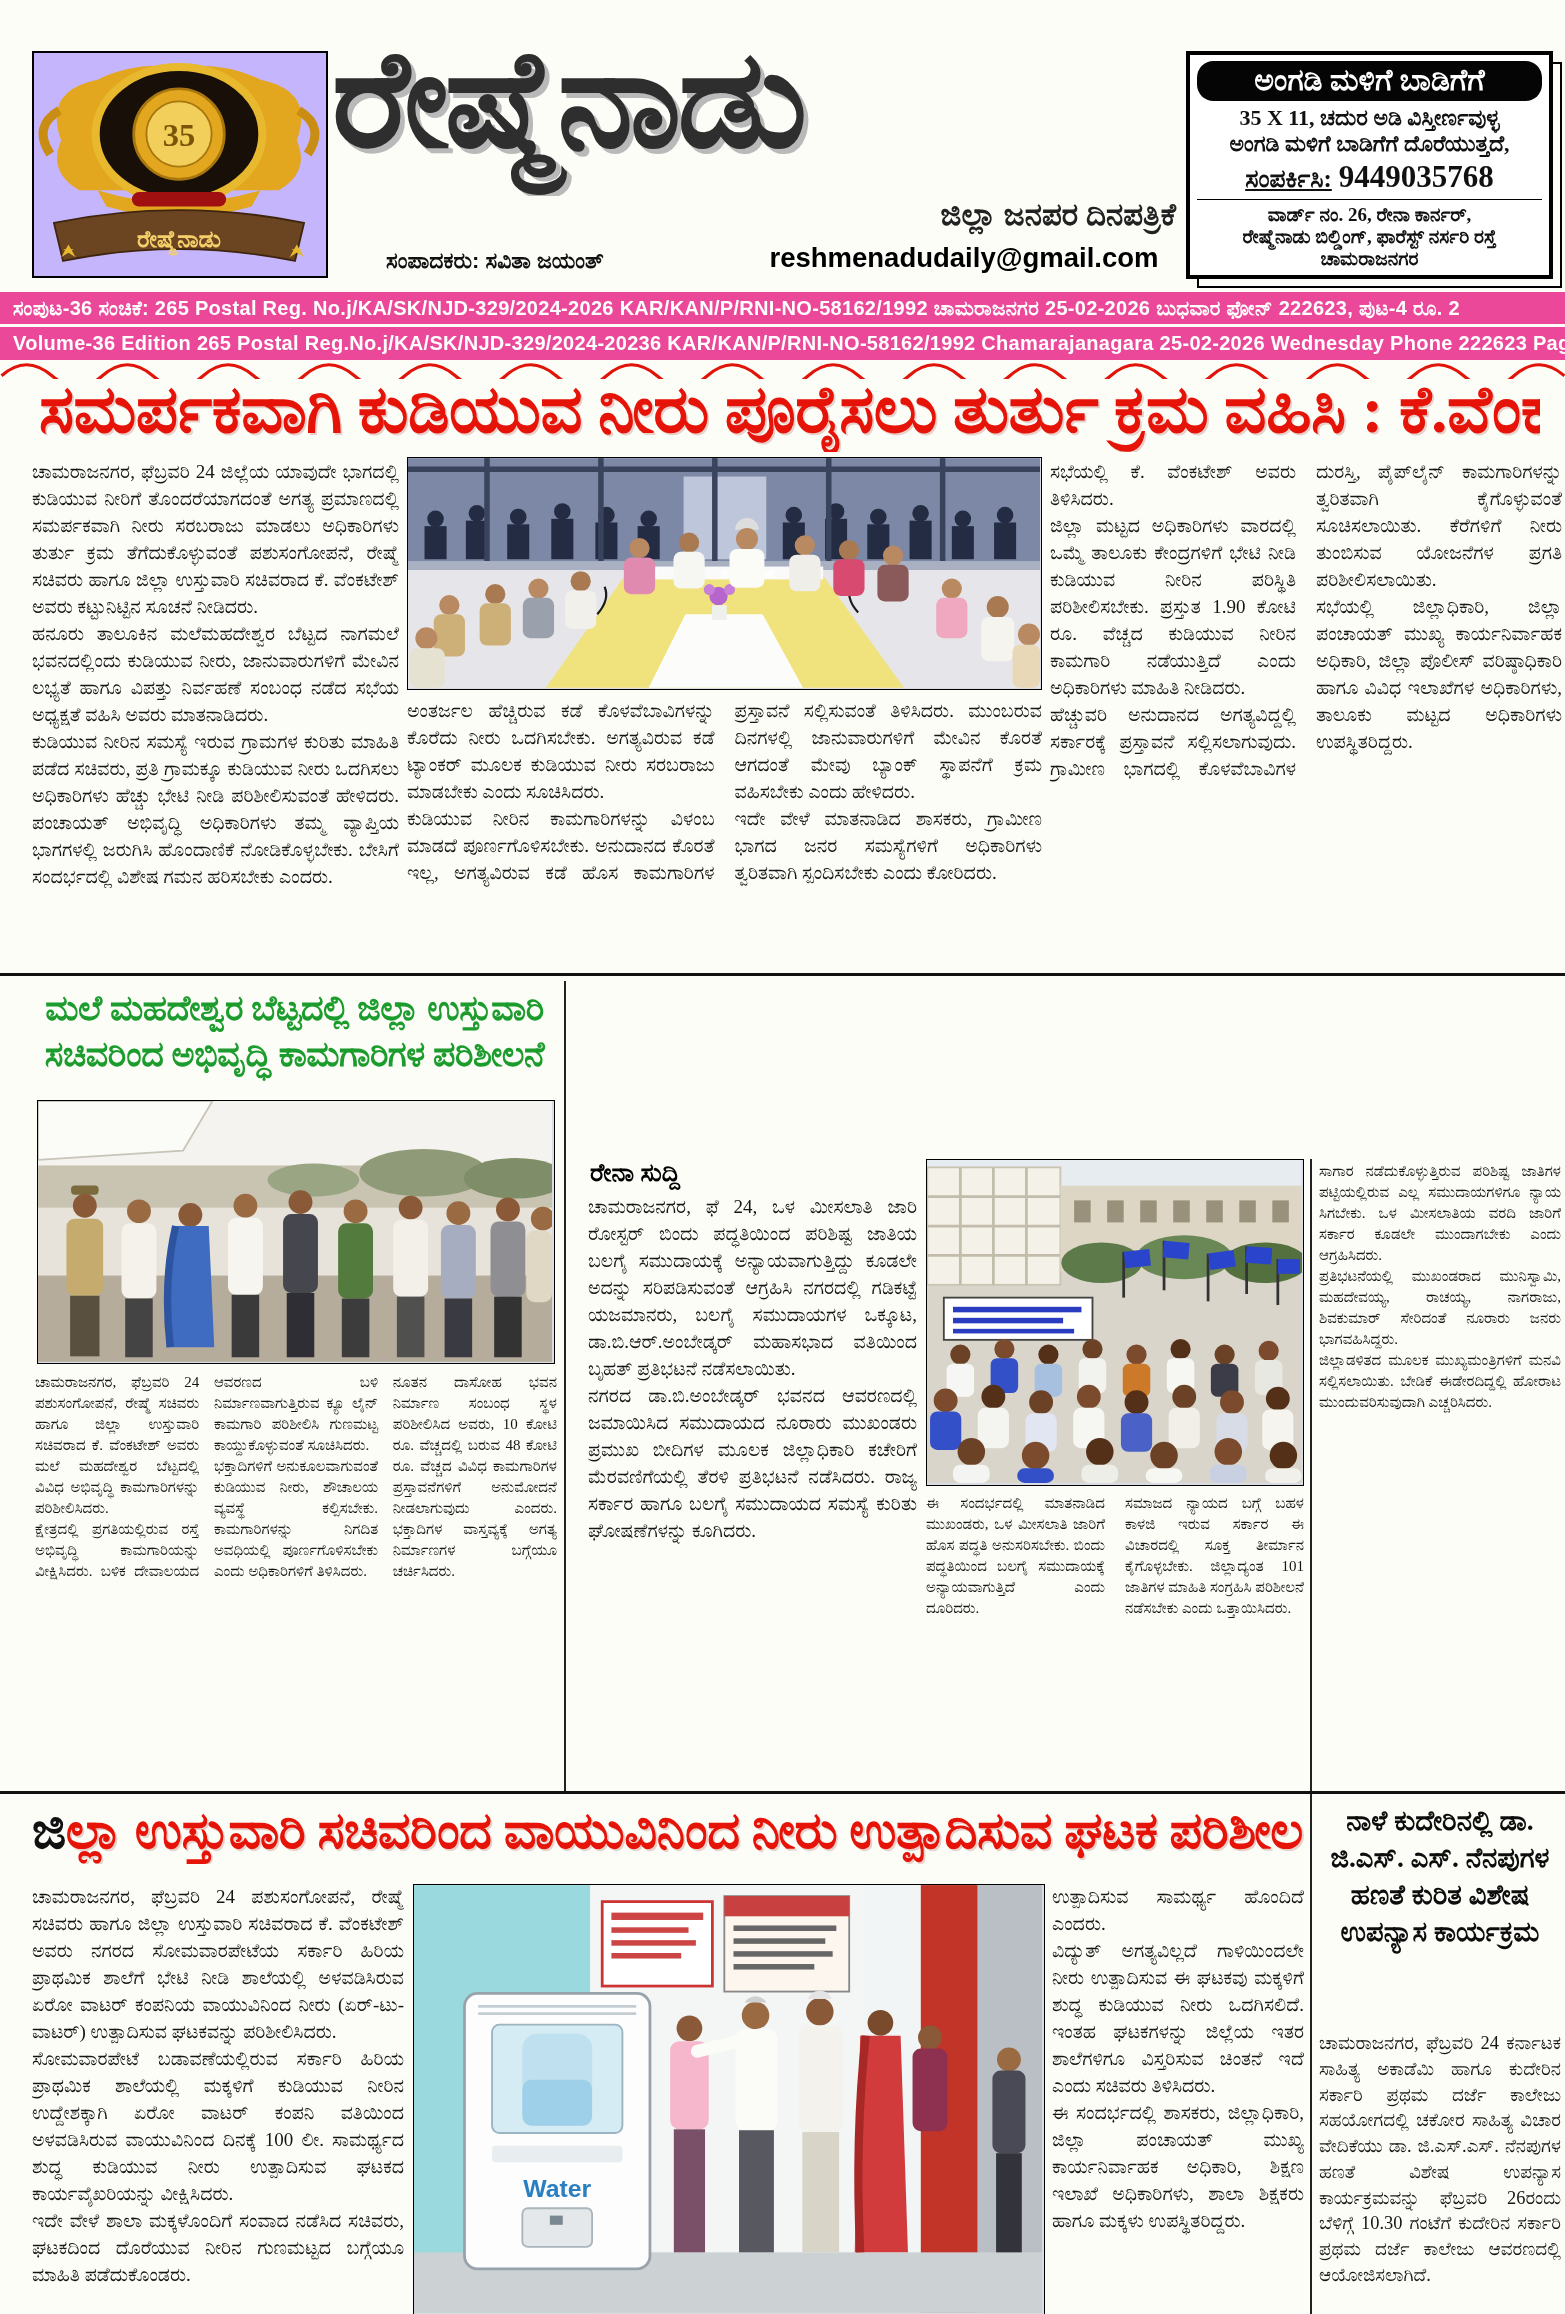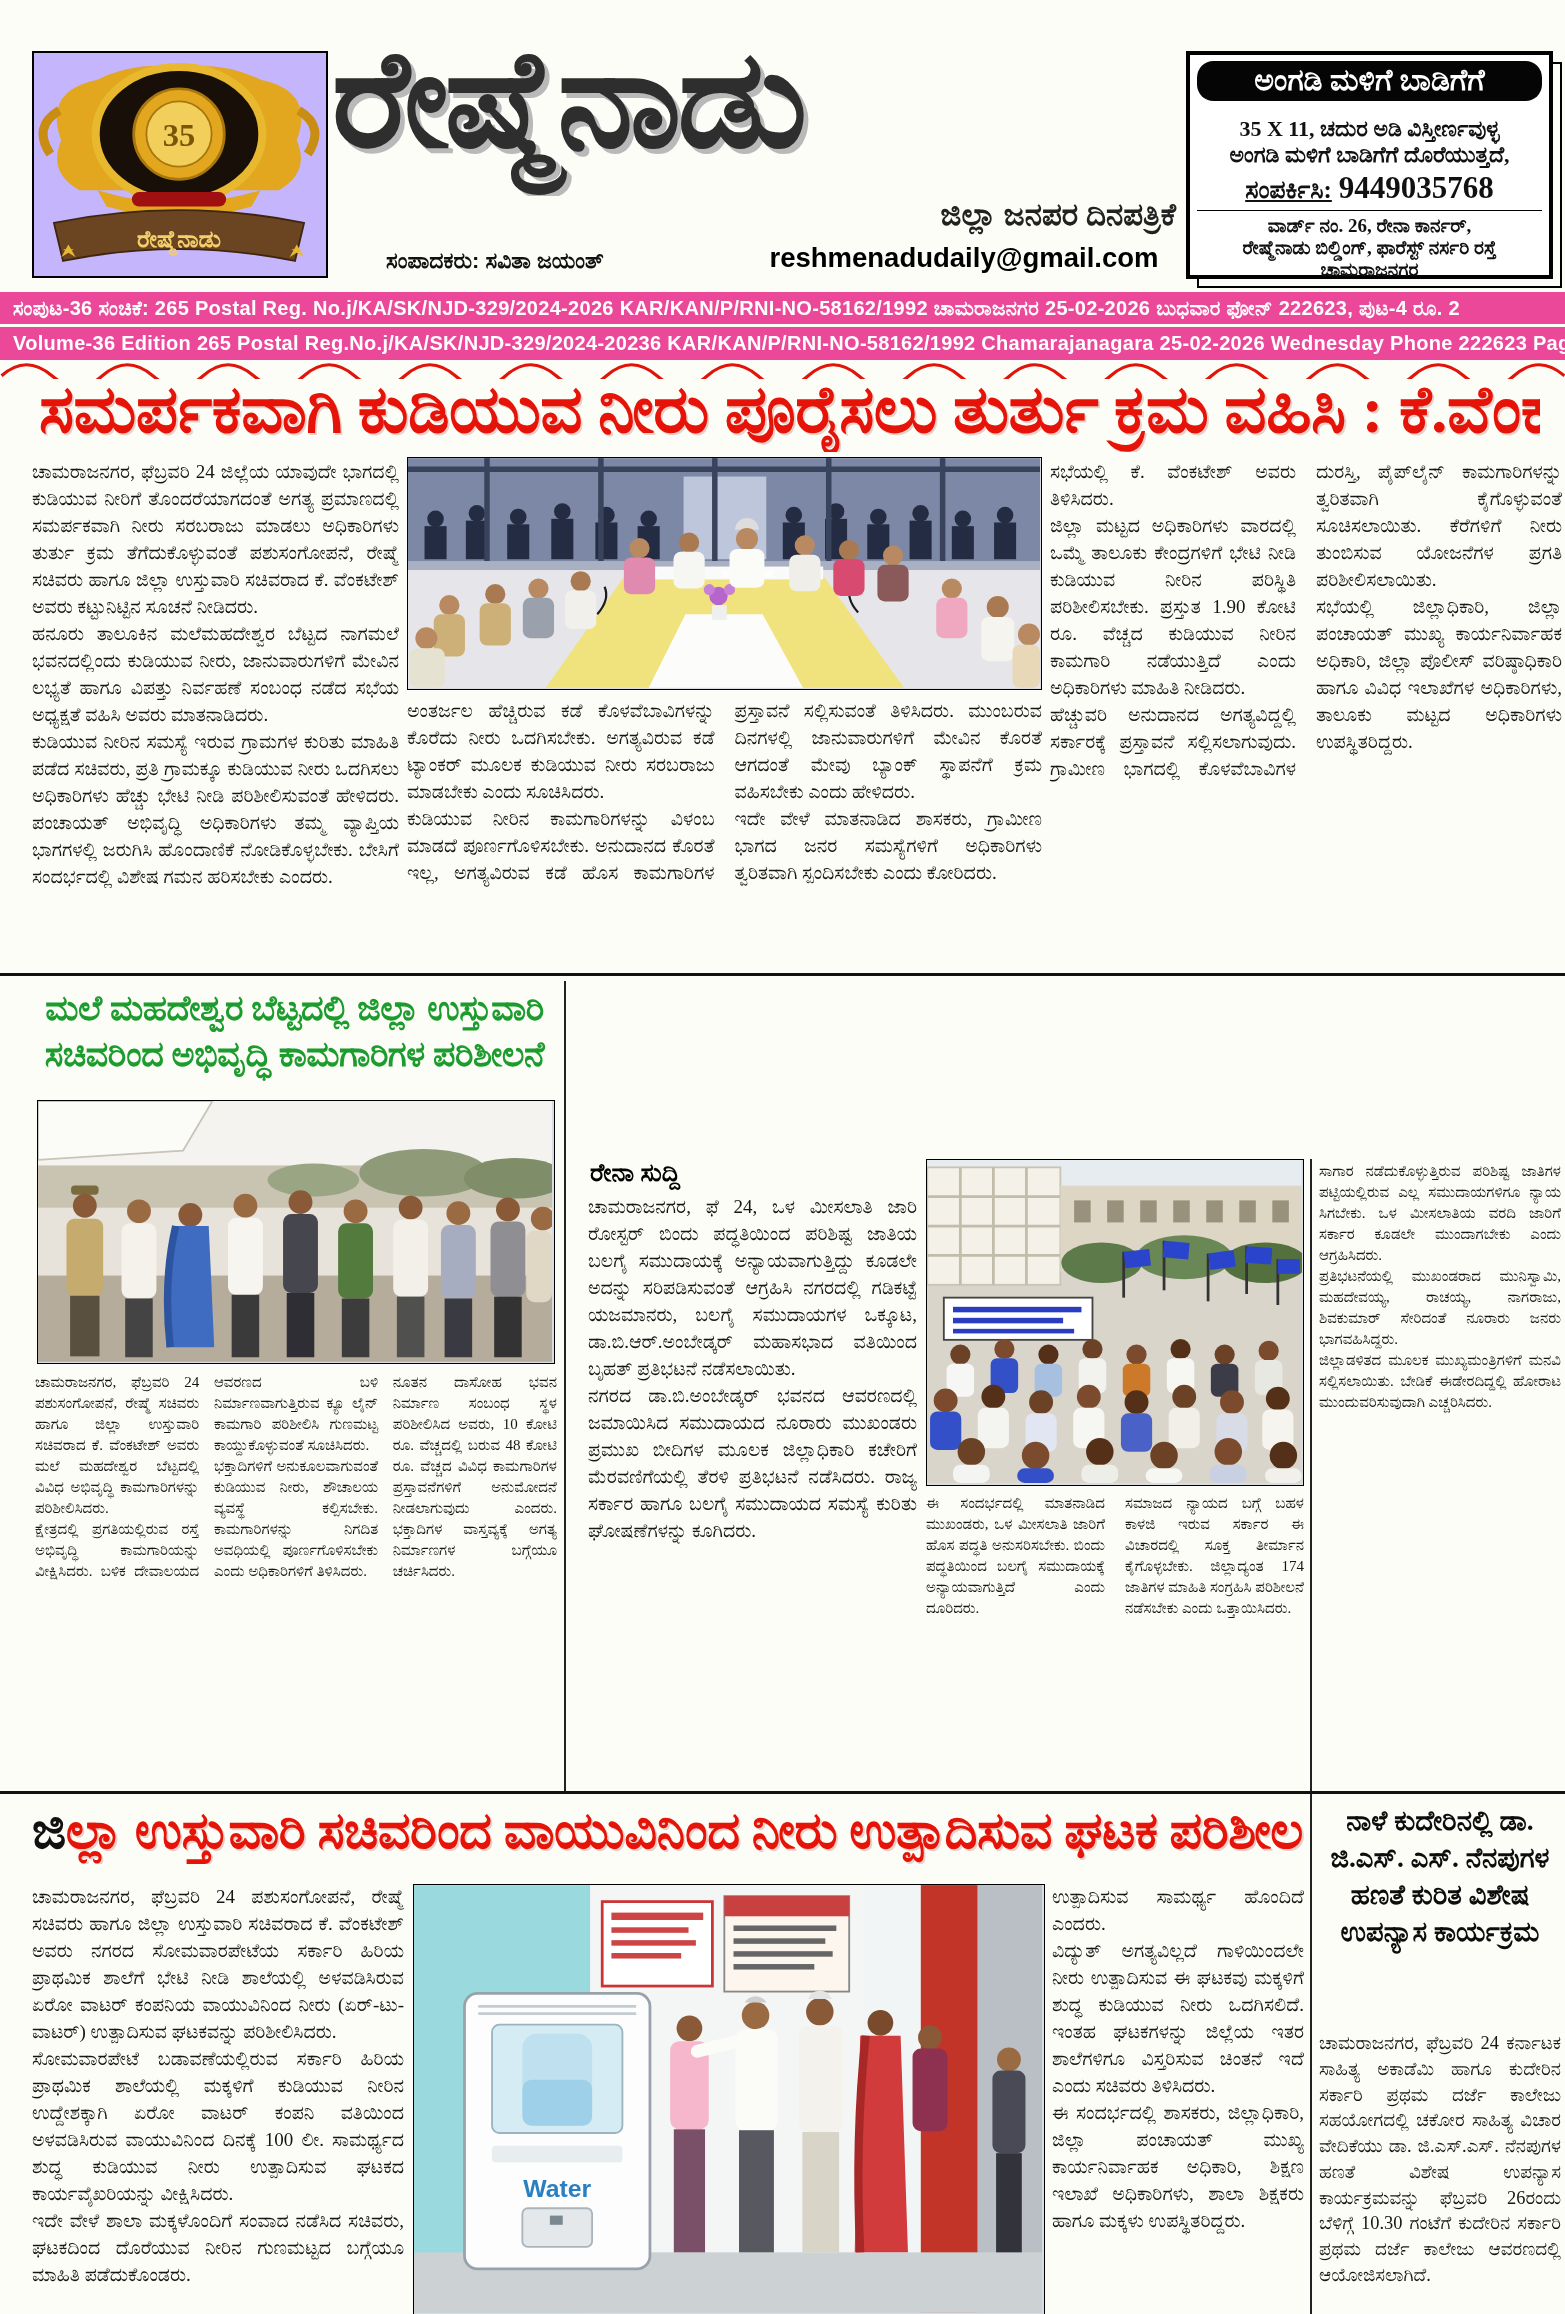--- a/index.html
+++ b/index.html
@@ -53,21 +53,21 @@
   <div class="abs serif" style="left:698px;top:197px;width:478px;font-size:31px;font-weight:bold;color:#222;text-align:right">ಜಿಲ್ಲಾ ಜನಪರ ದಿನಪತ್ರಿಕೆ</div>
 
   <div class="abs" style="left:386px;top:248px;font-size:22px;font-weight:bold;color:#111">ಸಂಪಾದಕರು: ಸವಿತಾ ಜಯಂತ್</div>
 
   <div class="abs" style="left:753px;top:242px;width:422px;font-size:27.5px;font-weight:bold;color:#000;text-align:center">reshmenadudaily@gmail.com</div>
 
   <div class="abs" style="left:1197px;top:62px;width:365px;height:226px;border:2.8px solid #000;background:transparent"></div>
 
   <div class="abs" style="left:1186px;top:51px;width:367px;height:228px;border:4.6px solid #000;background:#fff;padding:5.5px 7.3px">
     <div class="adline serif" style="background:#050505;color:#fff;font-size:30px;border-radius:16.5px;padding:2.8px 0">ಅಂಗಡಿ ಮಳಿಗೆ ಬಾಡಿಗೆಗೆ</div>
-    <div class="adline serif" style="font-size:22px;margin-top:15px">35 X 11, ಚದುರ ಅಡಿ ವಿಸ್ತೀರ್ಣವುಳ್ಳ</div>
+    <div class="adline serif" style="font-size:22px;margin-top:4px">35 X 11, ಚದುರ ಅಡಿ ವಿಸ್ತೀರ್ಣವುಳ್ಳ</div>
     <div class="adline serif" style="font-size:22px">ಅಂಗಡಿ ಮಳಿಗೆ ಬಾಡಿಗೆಗೆ ದೊರೆಯುತ್ತದೆ,</div>
     <div class="adline" style="font-size:25px;margin-top:1.8px">
       <span class="serif" style="text-decoration:underline">ಸಂಪರ್ಕಿಸಿ:</span>
       <span class="serif" style="font-size:31px">9449035768</span>
     </div>
     <div style="border-top:1.8px solid #000;margin:4.6px 0 3.7px"></div>
     <div class="adline serif" style="font-size:19px">ವಾರ್ಡ್ ನಂ. 26, ರೇನಾ ಕಾರ್ನರ್,</div>
     <div class="adline serif" style="font-size:19px">ರೇಷ್ಮೆನಾಡು ಬಿಲ್ಡಿಂಗ್, ಫಾರೆಸ್ಟ್ ನರ್ಸರಿ ರಸ್ತೆ</div>
     <div class="adline serif" style="font-size:19px">ಚಾಮರಾಜನಗರ</div>
   </div>
@@ -343,21 +343,21 @@
           <rect x="238" y="336" width="40" height="16" rx="8" fill="#f6f6f2"></rect>
         <circle cx="328" cy="318" r="15" fill="#7c4a2c"></circle>
           <rect x="308" y="332" width="40" height="20" rx="8" fill="#c8d0e2"></rect>
         <circle cx="388" cy="322" r="15" fill="#553018"></circle>
           <rect x="368" y="336" width="40" height="16" rx="8" fill="#f2f0ea"></rect>
       </g>
     </svg>
   </div>
 
   <div class="abs body-text small-text cols2" style="left:926px;top:1493px;width:378px;height:296px;overflow:hidden">ಈ ಸಂದರ್ಭದಲ್ಲಿ ಮಾತನಾಡಿದ ಮುಖಂಡರು, ಒಳ ಮೀಸಲಾತಿ ಜಾರಿಗೆ ಹೊಸ ಪದ್ಧತಿ ಅನುಸರಿಸಬೇಕು. ಬಿಂದು ಪದ್ಧತಿಯಿಂದ ಬಲಗೈ ಸಮುದಾಯಕ್ಕೆ ಅನ್ಯಾಯವಾಗುತ್ತಿದೆ ಎಂದು ದೂರಿದರು.
-ಸಮಾಜದ ನ್ಯಾಯದ ಬಗ್ಗೆ ಬಹಳ ಕಾಳಜಿ ಇರುವ ಸರ್ಕಾರ ಈ ವಿಚಾರದಲ್ಲಿ ಸೂಕ್ತ ತೀರ್ಮಾನ ಕೈಗೊಳ್ಳಬೇಕು. ಜಿಲ್ಲಾದ್ಯಂತ 174 ಜಾತಿಗಳ ಮಾಹಿತಿ ಸಂಗ್ರಹಿಸಿ ಪರಿಶೀಲನೆ ನಡೆಸಬೇಕು ಎಂದು ಒತ್ತಾಯಿಸಿದರು.</div>
+ಸಮಾಜದ ನ್ಯಾಯದ ಬಗ್ಗೆ ಬಹಳ ಕಾಳಜಿ ಇರುವ ಸರ್ಕಾರ ಈ ವಿಚಾರದಲ್ಲಿ ಸೂಕ್ತ ತೀರ್ಮಾನ ಕೈಗೊಳ್ಳಬೇಕು. ಜಿಲ್ಲಾದ್ಯಂತ 101 ಜಾತಿಗಳ ಮಾಹಿತಿ ಸಂಗ್ರಹಿಸಿ ಪರಿಶೀಲನೆ ನಡೆಸಬೇಕು ಎಂದು ಒತ್ತಾಯಿಸಿದರು.</div>
 
   <div class="abs vrule" style="left:1310px;top:1159px;height:1155px"></div>
 
   <div class="abs body-text small-text" style="left:1319px;top:1161px;width:242px;height:628px;overflow:hidden">ಸಾಗಾರ ನಡೆದುಕೊಳ್ಳುತ್ತಿರುವ ಪರಿಶಿಷ್ಟ ಜಾತಿಗಳ ಪಟ್ಟಿಯಲ್ಲಿರುವ ಎಲ್ಲ ಸಮುದಾಯಗಳಿಗೂ ನ್ಯಾಯ ಸಿಗಬೇಕು. ಒಳ ಮೀಸಲಾತಿಯ ವರದಿ ಜಾರಿಗೆ ಸರ್ಕಾರ ಕೂಡಲೇ ಮುಂದಾಗಬೇಕು ಎಂದು ಆಗ್ರಹಿಸಿದರು.
 ಪ್ರತಿಭಟನೆಯಲ್ಲಿ ಮುಖಂಡರಾದ ಮುನಿಸ್ವಾಮಿ, ಮಹದೇವಯ್ಯ, ರಾಚಯ್ಯ, ನಾಗರಾಜು, ಶಿವಕುಮಾರ್ ಸೇರಿದಂತೆ ನೂರಾರು ಜನರು ಭಾಗವಹಿಸಿದ್ದರು.
 ಜಿಲ್ಲಾಡಳಿತದ ಮೂಲಕ ಮುಖ್ಯಮಂತ್ರಿಗಳಿಗೆ ಮನವಿ ಸಲ್ಲಿಸಲಾಯಿತು. ಬೇಡಿಕೆ ಈಡೇರದಿದ್ದಲ್ಲಿ ಹೋರಾಟ ಮುಂದುವರಿಸುವುದಾಗಿ ಎಚ್ಚರಿಸಿದರು.</div>
 
   <div class="abs hrule" style="left:0;top:1791px;width:1566px"></div>
 
   <div class="abs headline" style="left:32px;top:1798px;width:1272px;font-size:51px;line-height:1.3;white-space:nowrap;overflow:hidden">

